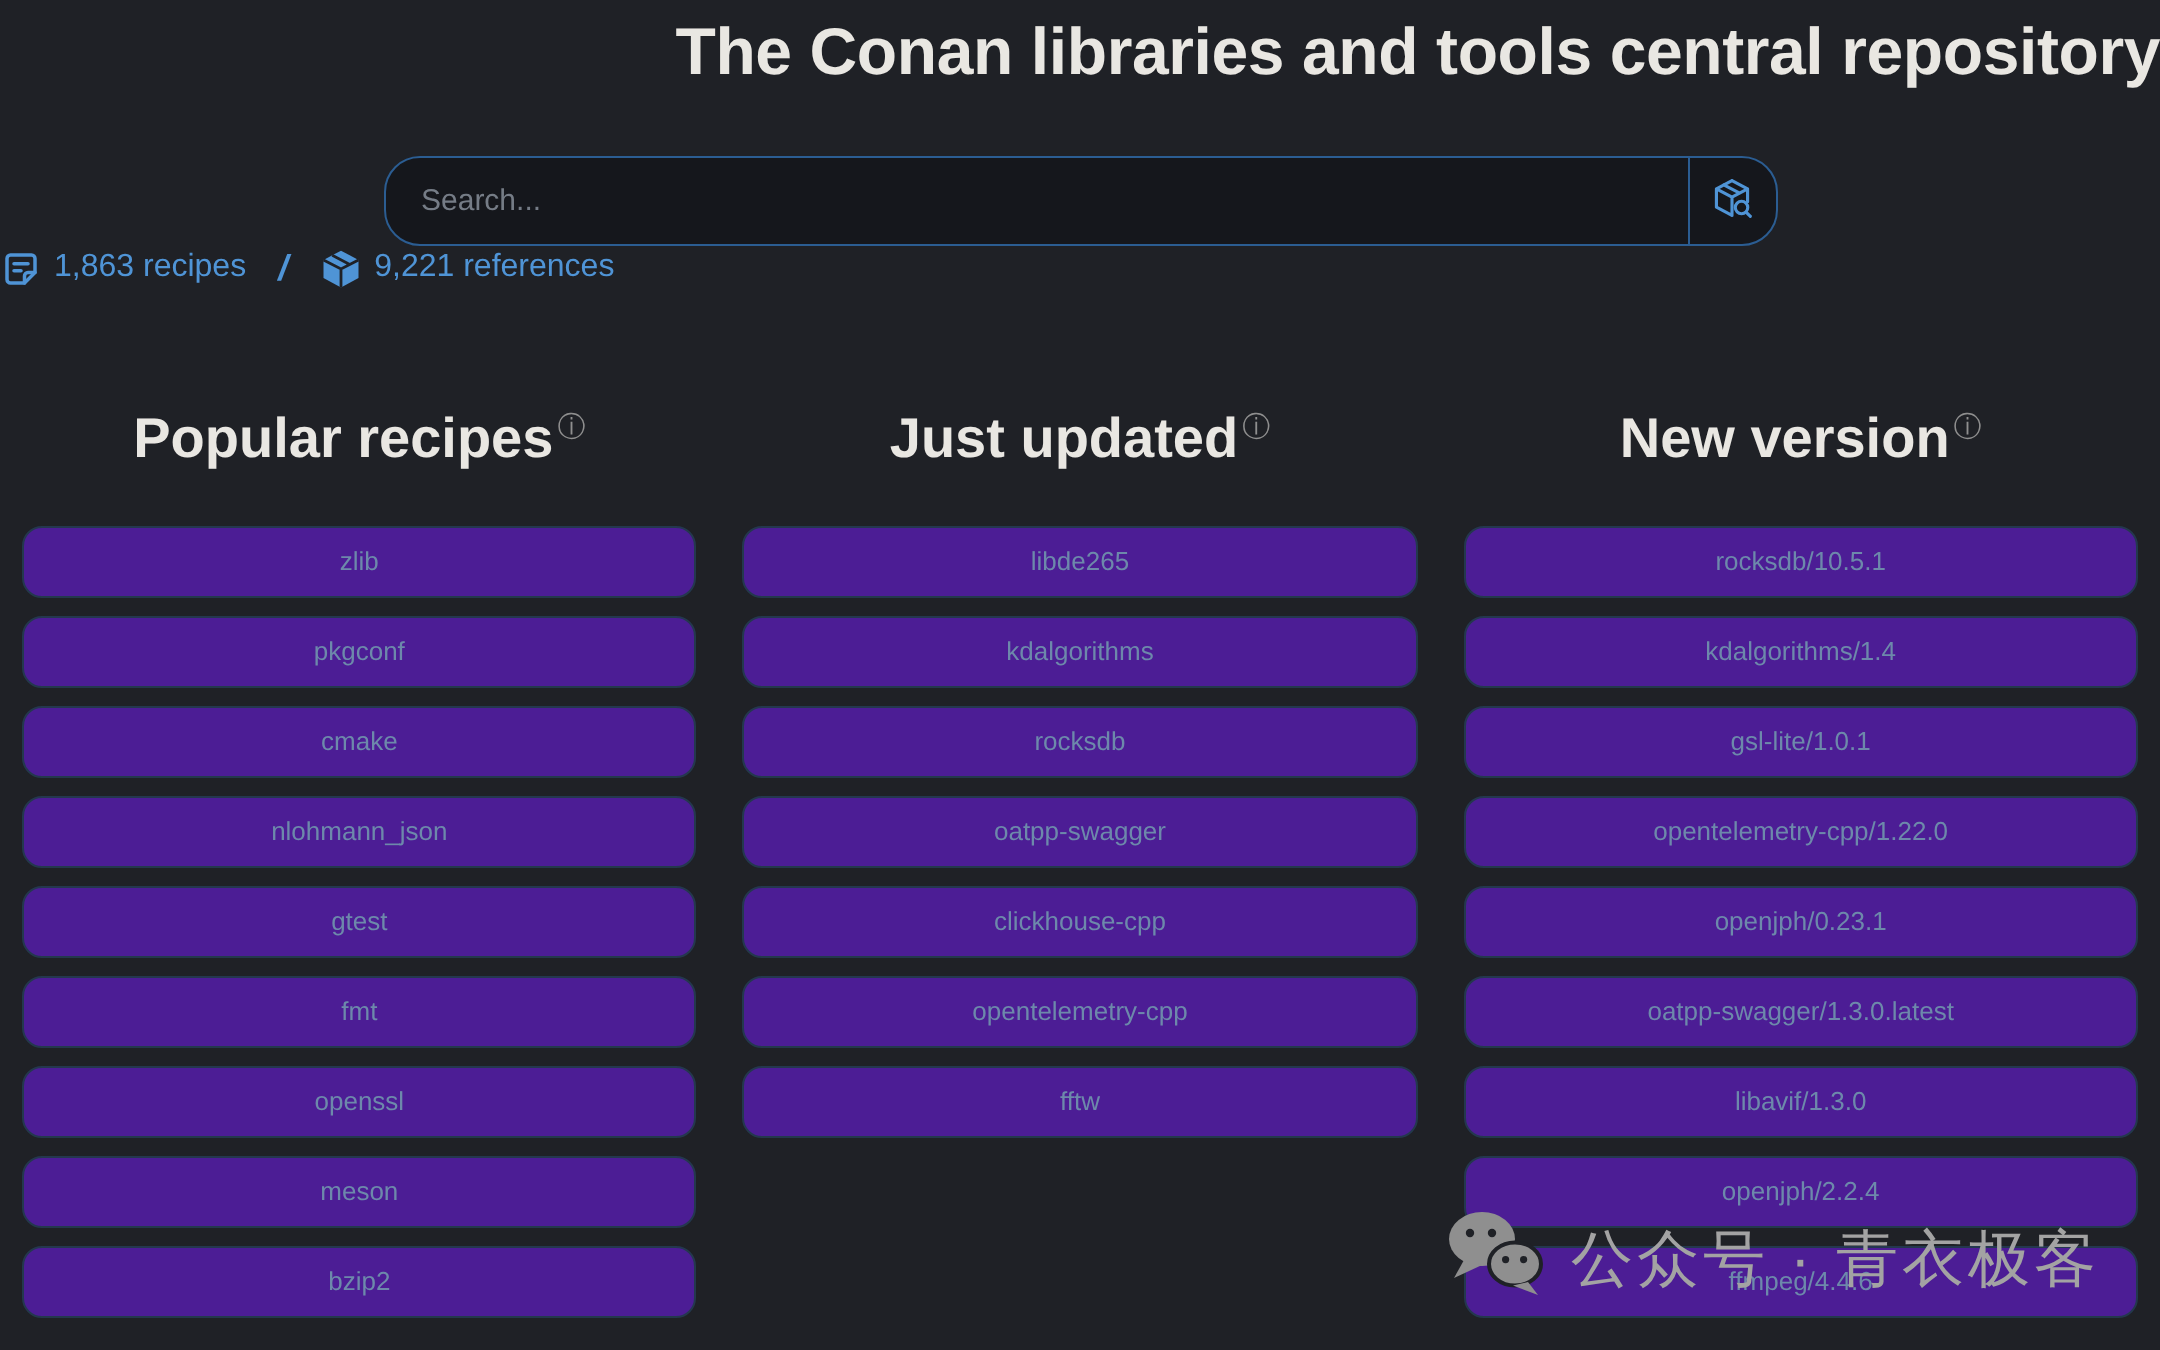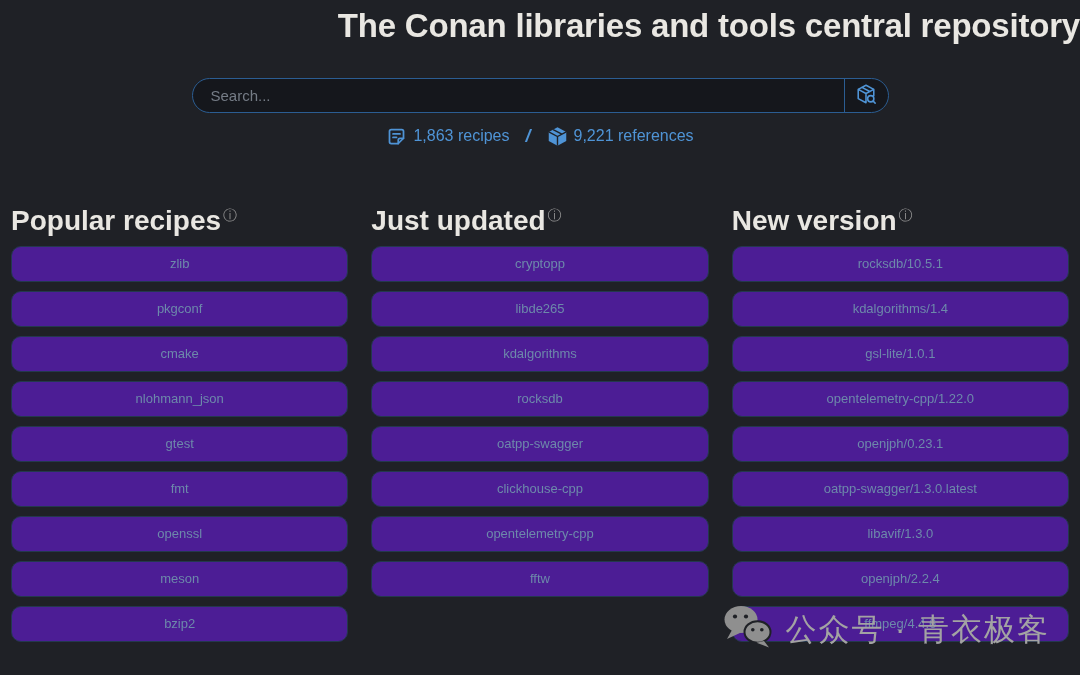--- a/index.html
+++ b/index.html
@@ -11,51 +11,51 @@
     overflow:hidden; position:relative;
   }
   
   .page-title {
     margin:6px 0 0; text-align:right;
     font-size:33px; line-height:40px; font-weight:bold;
     color:#e9e7e2; letter-spacing:-0.2px;
   }
   
   .search-wrap {
-    width:697px; height:35px; margin:32px auto 0;
+    width:697px; height:45px; margin:32px auto 0;
     display:flex; align-items:stretch;
     border:1px solid #2b5d92; border-radius:18px;
     background:#15171c; overflow:hidden;
   }
   .search-input {
     flex:1; background:transparent; border:none; outline:none;
     color:#c9cdd3; font-size:15px; padding:0 18px;
     font-family:"Liberation Sans", sans-serif;
   }
   .search-input::placeholder { color:#757c86; }
   .search-btn {
     width:44px; border:none; border-left:1px solid #2b5d92;
     background:transparent; cursor:pointer;
     display:flex; align-items:center; justify-content:center;
   }
   
   .stats {
-    margin-top:12px; display:flex; justify-content:center; align-items:center;
+    display:flex; justify-content:flex-start; align-items:center;
     color:#4f94d6; font-size:16px; line-height:22px; gap:6px;
   }
   .stats .icon { display:flex; align-items:center; }
   .stats .slash { font-weight:bold; font-style:italic; font-size:18px; margin:0 10px; }
   
   .grid {
     display:grid; grid-template-columns:repeat(3,1fr);
     column-gap:23px; padding:0 11px; margin-top:28px;
   }
   .col-header {
-    text-align:left; font-size:28px; line-height:34px; font-weight:bold;
-    color:#e9e7e2; margin-bottom:7px; white-space:nowrap;
+    text-align:center; font-size:28px; line-height:34px; font-weight:bold;
+    color:#e9e7e2; margin-bottom:26px; white-space:nowrap;
   }
   .info-icon {
     font-size:14px; color:#8f8f8f; font-weight:normal;
     vertical-align:super; margin-left:2px;
   }
   .item-btn {
     display:flex; align-items:center; justify-content:center;
     width:100%; height:36px; margin-bottom:9px;
     background:#4c1d95; border:1px solid #24384e; border-radius:10px;
     color:#6d89ab; font-size:13px; cursor:pointer;
@@ -120,21 +120,20 @@
         <button class="item-btn">fmt</button>
         <button class="item-btn">openssl</button>
         <button class="item-btn">meson</button>
         <button class="item-btn">bzip2</button>
       </div>
   </section>
 
   <section>
     <h2 class="col-header"><span>Just updated</span><span class="info-icon">ⓘ</span></h2>
     <div>
-        <button class="item-btn">cryptopp</button>
         <button class="item-btn">libde265</button>
         <button class="item-btn">kdalgorithms</button>
         <button class="item-btn">rocksdb</button>
         <button class="item-btn">oatpp-swagger</button>
         <button class="item-btn">clickhouse-cpp</button>
         <button class="item-btn">opentelemetry-cpp</button>
         <button class="item-btn">fftw</button>
       </div>
   </section>
 

